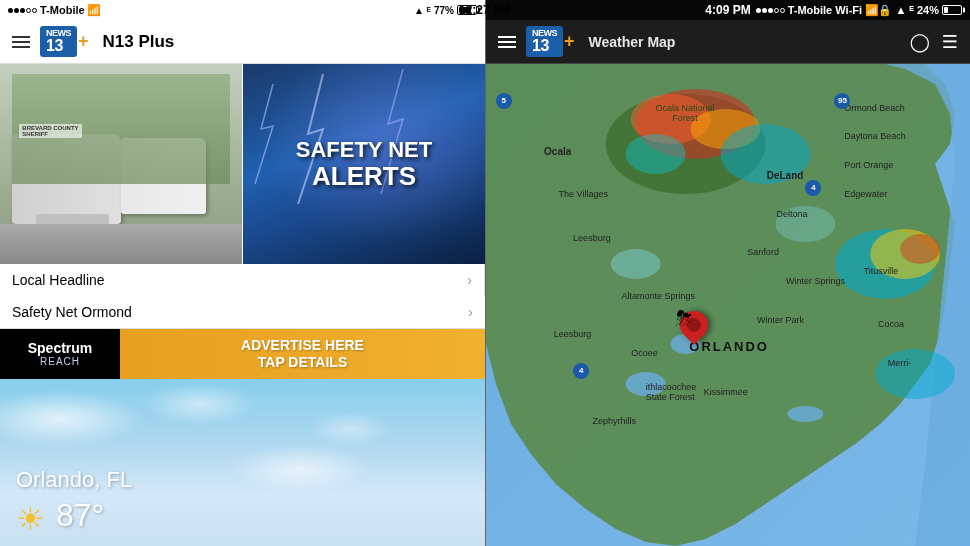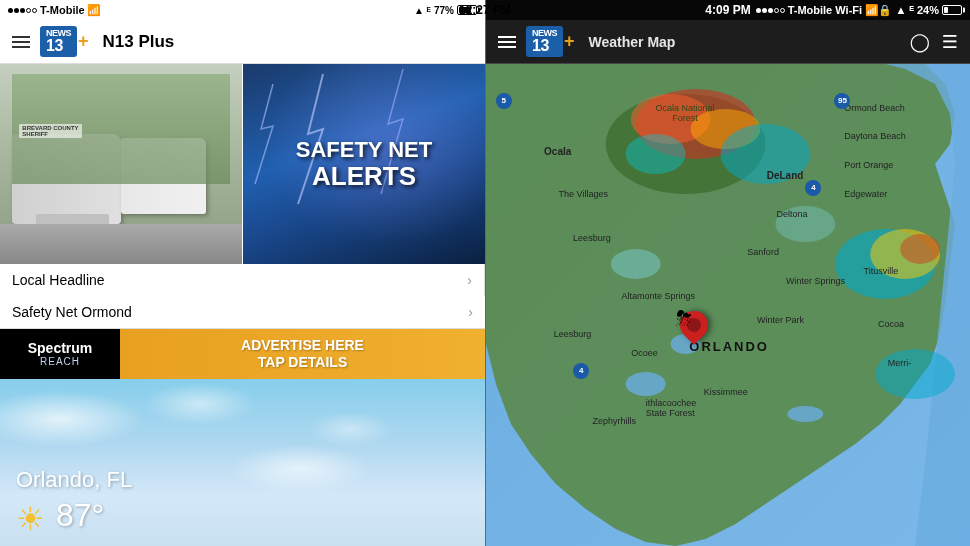--- a/index.html
+++ b/index.html
@@ -478,21 +478,21 @@
       </svg>
     </div>
 
     <span class="map-label" style="top:8%;left:35%;text-align:center;color:#2a4a1a;font-size:9px;">Ocala National<br>Forest</span>
     <span class="map-label city" style="top:17%;left:12%;">Ocala</span>
     <span class="map-label" style="top:26%;left:15%;">The Villages</span>
     <span class="map-label" style="top:35%;left:18%;">Leesburg</span>
     <span class="map-label" style="top:47%;left:28%;">Altamonte Springs</span>
     <span class="map-label" style="top:55%;left:14%;">Leesburg</span>
     <span class="map-label" style="top:59%;left:30%;">Ocoee</span>
-    <span class="map-label" style="top:66%;left:33%;margin-top:16px;">ithlacoochee<br>State Forest</span>
+    <span class="map-label" style="top:66%;left:33%;">ithlacoochee<br>State Forest</span>
     <span class="map-label" style="top:73%;left:22%;">Zephyrhills</span>
     <span class="map-label city" style="top:22%;left:58%;">DeLand</span>
     <span class="map-label" style="top:30%;left:60%;">Deltona</span>
     <span class="map-label" style="top:38%;left:54%;">Sanford</span>
     <span class="map-label" style="top:44%;left:62%;">Winter Springs</span>
     <span class="map-label" style="top:52%;left:56%;">Winter Park</span>
     <span class="map-label big" style="top:57%;left:42%;color:#111;font-size:13px;font-weight:800;letter-spacing:2px;">ORLANDO</span>
     <span class="map-label" style="top:67%;left:45%;">Kissimmee</span>
     <span class="map-label" style="top:8%;left:74%;">Ormond Beach</span>
     <span class="map-label" style="top:14%;left:74%;">Daytona Beach</span>

